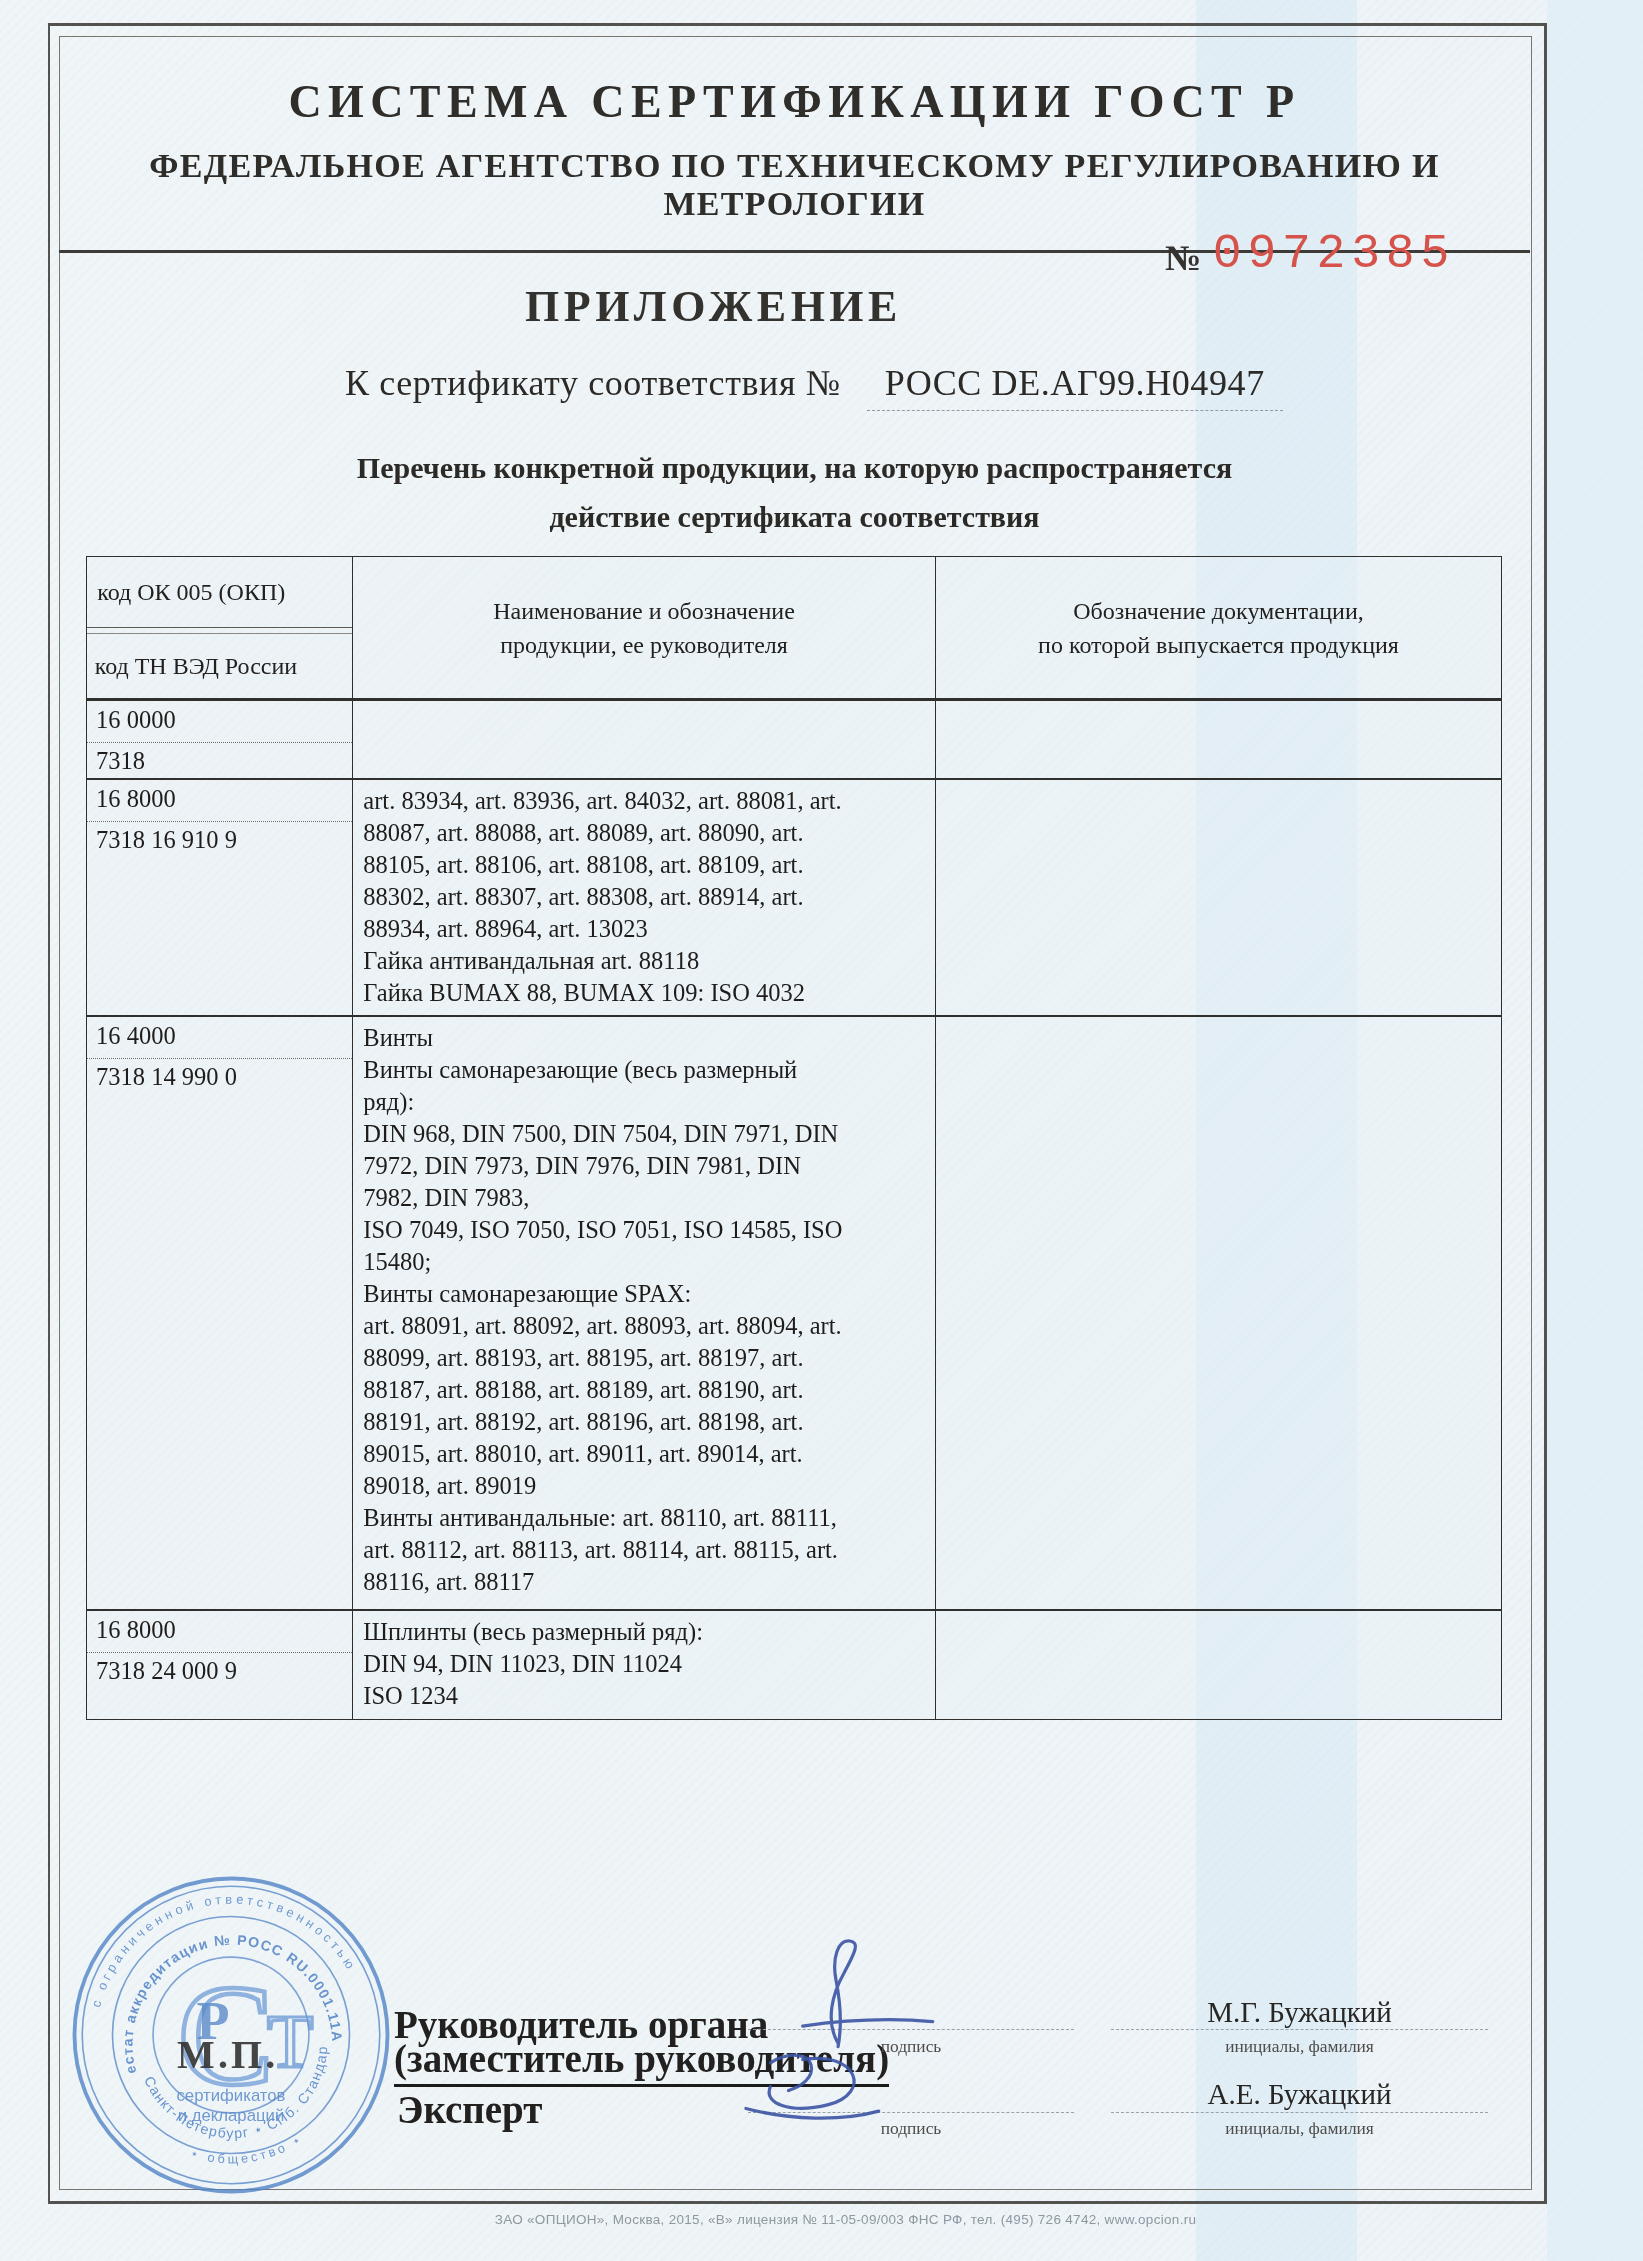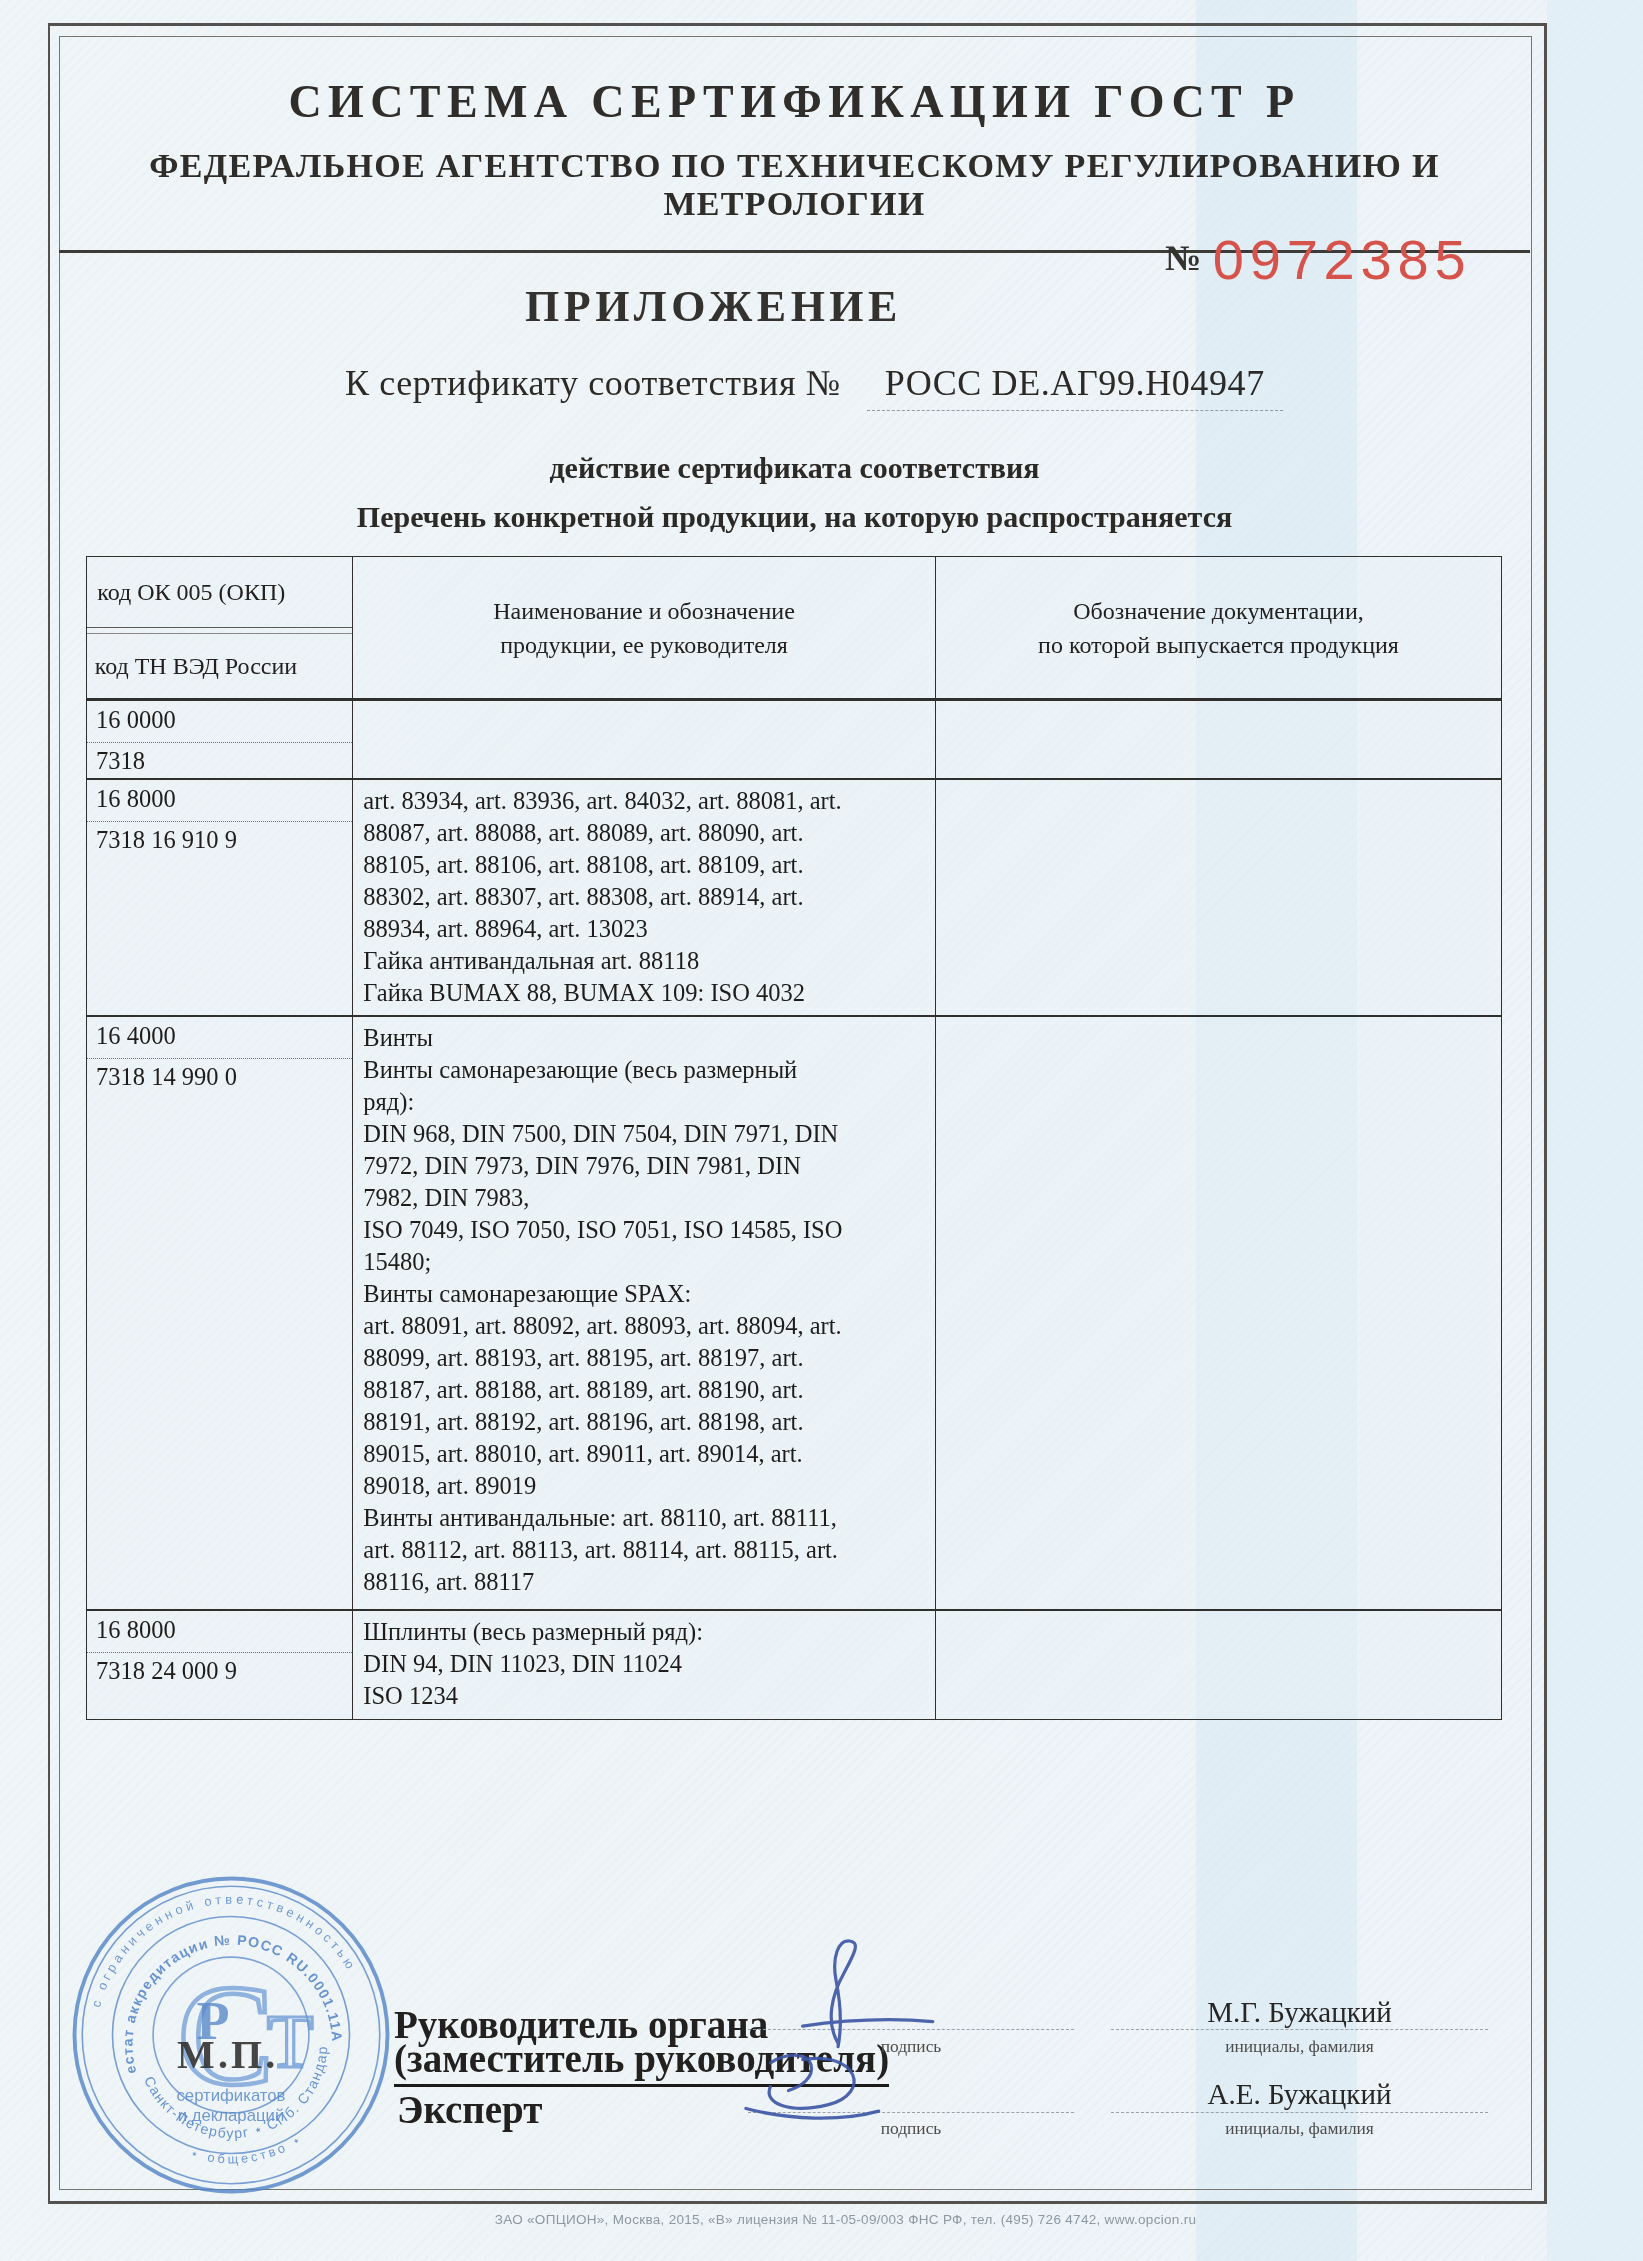--- a/index.html
+++ b/index.html
@@ -16,21 +16,21 @@
   .frame-outer{position:absolute;left:48px;top:23px;width:1494px;height:2175px;
     border:3.2px solid #53524e;border-left-width:2.6px;}
   .frame-inner{position:absolute;left:59px;top:36px;width:1471px;height:2152px;
     border:1.3px solid #767570;}
   .header-box{position:absolute;left:59px;top:36px;width:1471px;height:214px;
     border-bottom:3.9px solid #3c3b37;text-align:center;}
   .h-sys{margin-top:39px;font-size:46px;font-weight:700;letter-spacing:6.4px;color:#302e2a;}
   .h-agency{margin-top:19.3px;font-size:34px;font-weight:700;letter-spacing:1.3px;color:#2f2d29;}
   .doc-number{position:absolute;left:1165px;top:227px;display:flex;align-items:flex-start;}
   .doc-number .nosign{font-size:36px;font-weight:700;color:#35332f;margin-top:10.3px;}
-  .doc-number .numval{font-family:Liberation Sans, sans-serif;font-size:56px;color:#d5534b;
+  .doc-number .numval{font-family:Liberation Mono, monospace;font-size:48px;color:#d5534b;
     letter-spacing:5.8px;margin-left:11.6px;}
   .page-title{position:absolute;left:59px;top:281px;width:1309px;text-align:center;
     font-size:44px;font-weight:700;letter-spacing:4.5px;color:#34322e;}
   .cert-line{position:absolute;left:345px;top:362px;font-size:36px;color:#2c2a27;white-space:nowrap;}
   .cert-line .cl-label{letter-spacing:0.6px;}
   .cert-line .cl-value{display:inline-block;margin-left:26px;padding:0 18px 6.4px 18px;
     border-bottom:1.9px dashed #8f9aa1;letter-spacing:0.6px;}
   .subtitle{position:absolute;left:59px;top:443px;width:1471px;text-align:center;
     font-size:30px;font-weight:700;line-height:49px;color:#2c2a27;}
   table.products{position:absolute;left:86px;top:556px;border-collapse:collapse;table-layout:fixed;
@@ -79,22 +79,22 @@
     <span class="numval">0972385</span>
   </div>
 
   <div class="page-title">ПРИЛОЖЕНИЕ</div>
 
   <div class="cert-line">
     <span class="cl-label">К сертификату соответствия №</span><span class="cl-value">РОСС DE.АГ99.Н04947</span>
   </div>
 
   <div class="subtitle">
+    <div>Перечень конкретной продукции,  на которую распространяется</div>
     <div>действие сертификата соответствия</div>
-    <div>Перечень конкретной продукции,  на которую распространяется</div>
   </div>
 
   <table class="products">
     <colgroup>
         <col style="width:266px">
         <col style="width:583px">
         <col style="width:566px">
       </colgroup>
     <thead>
       <tr>

